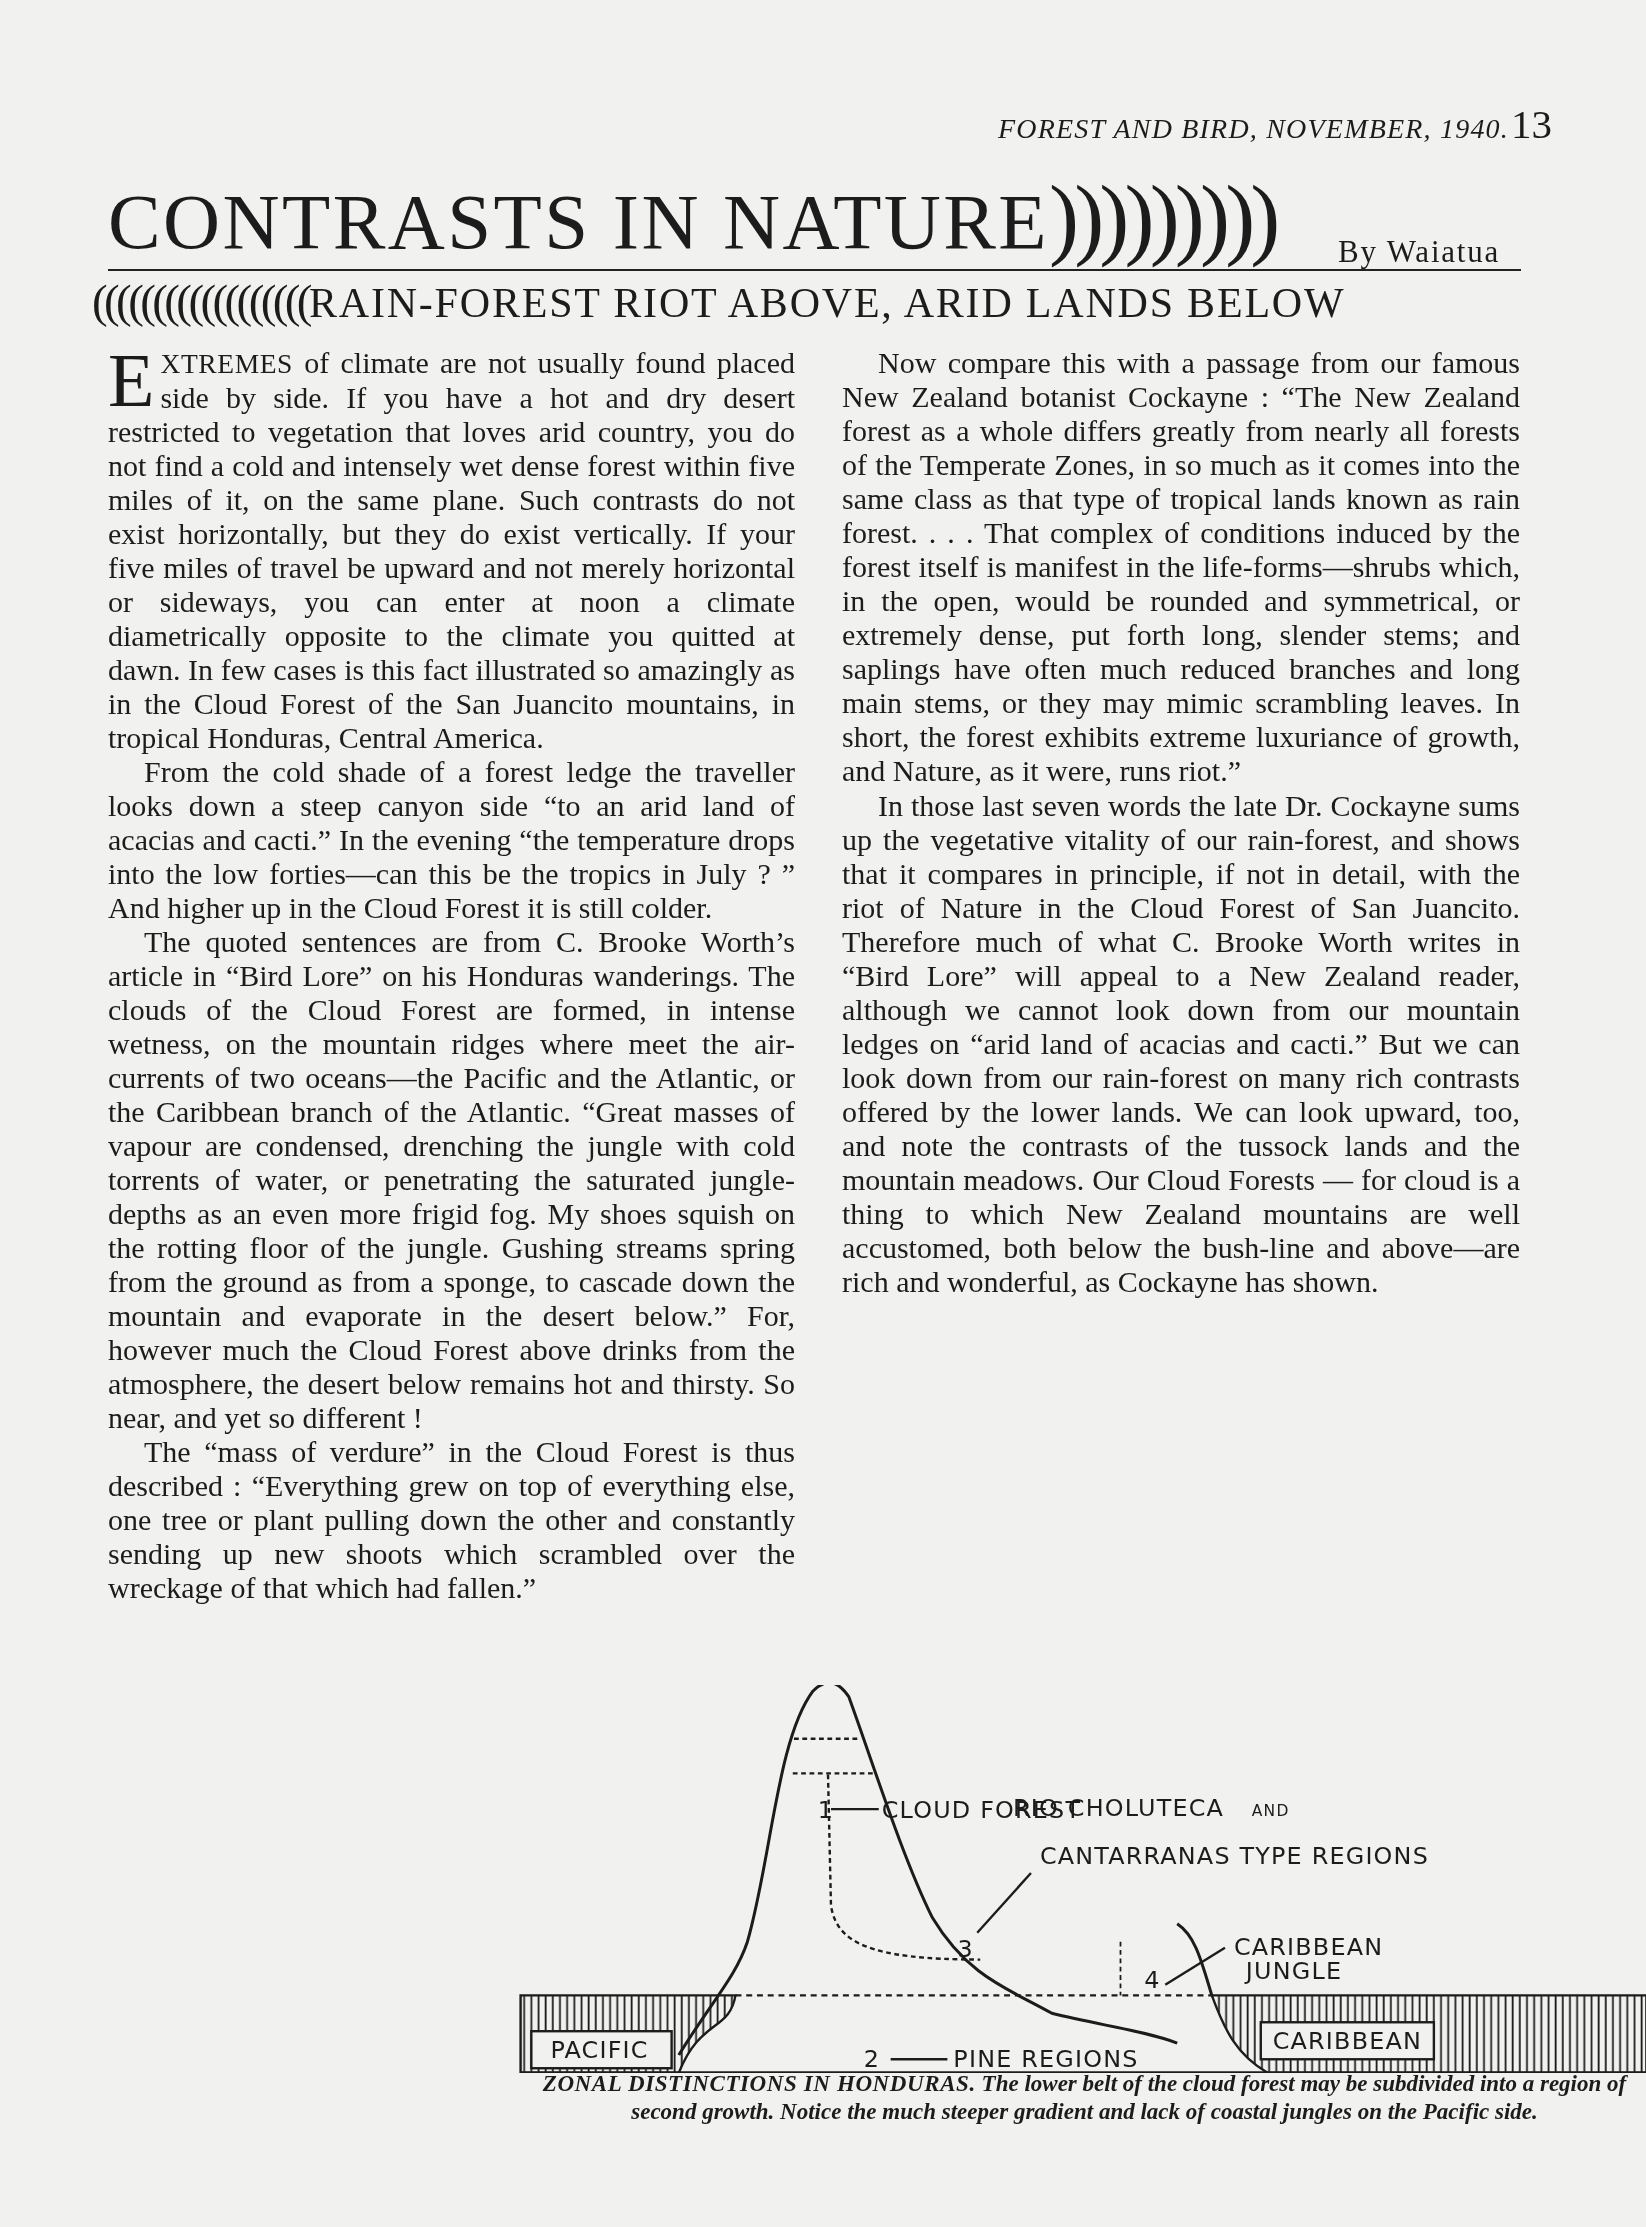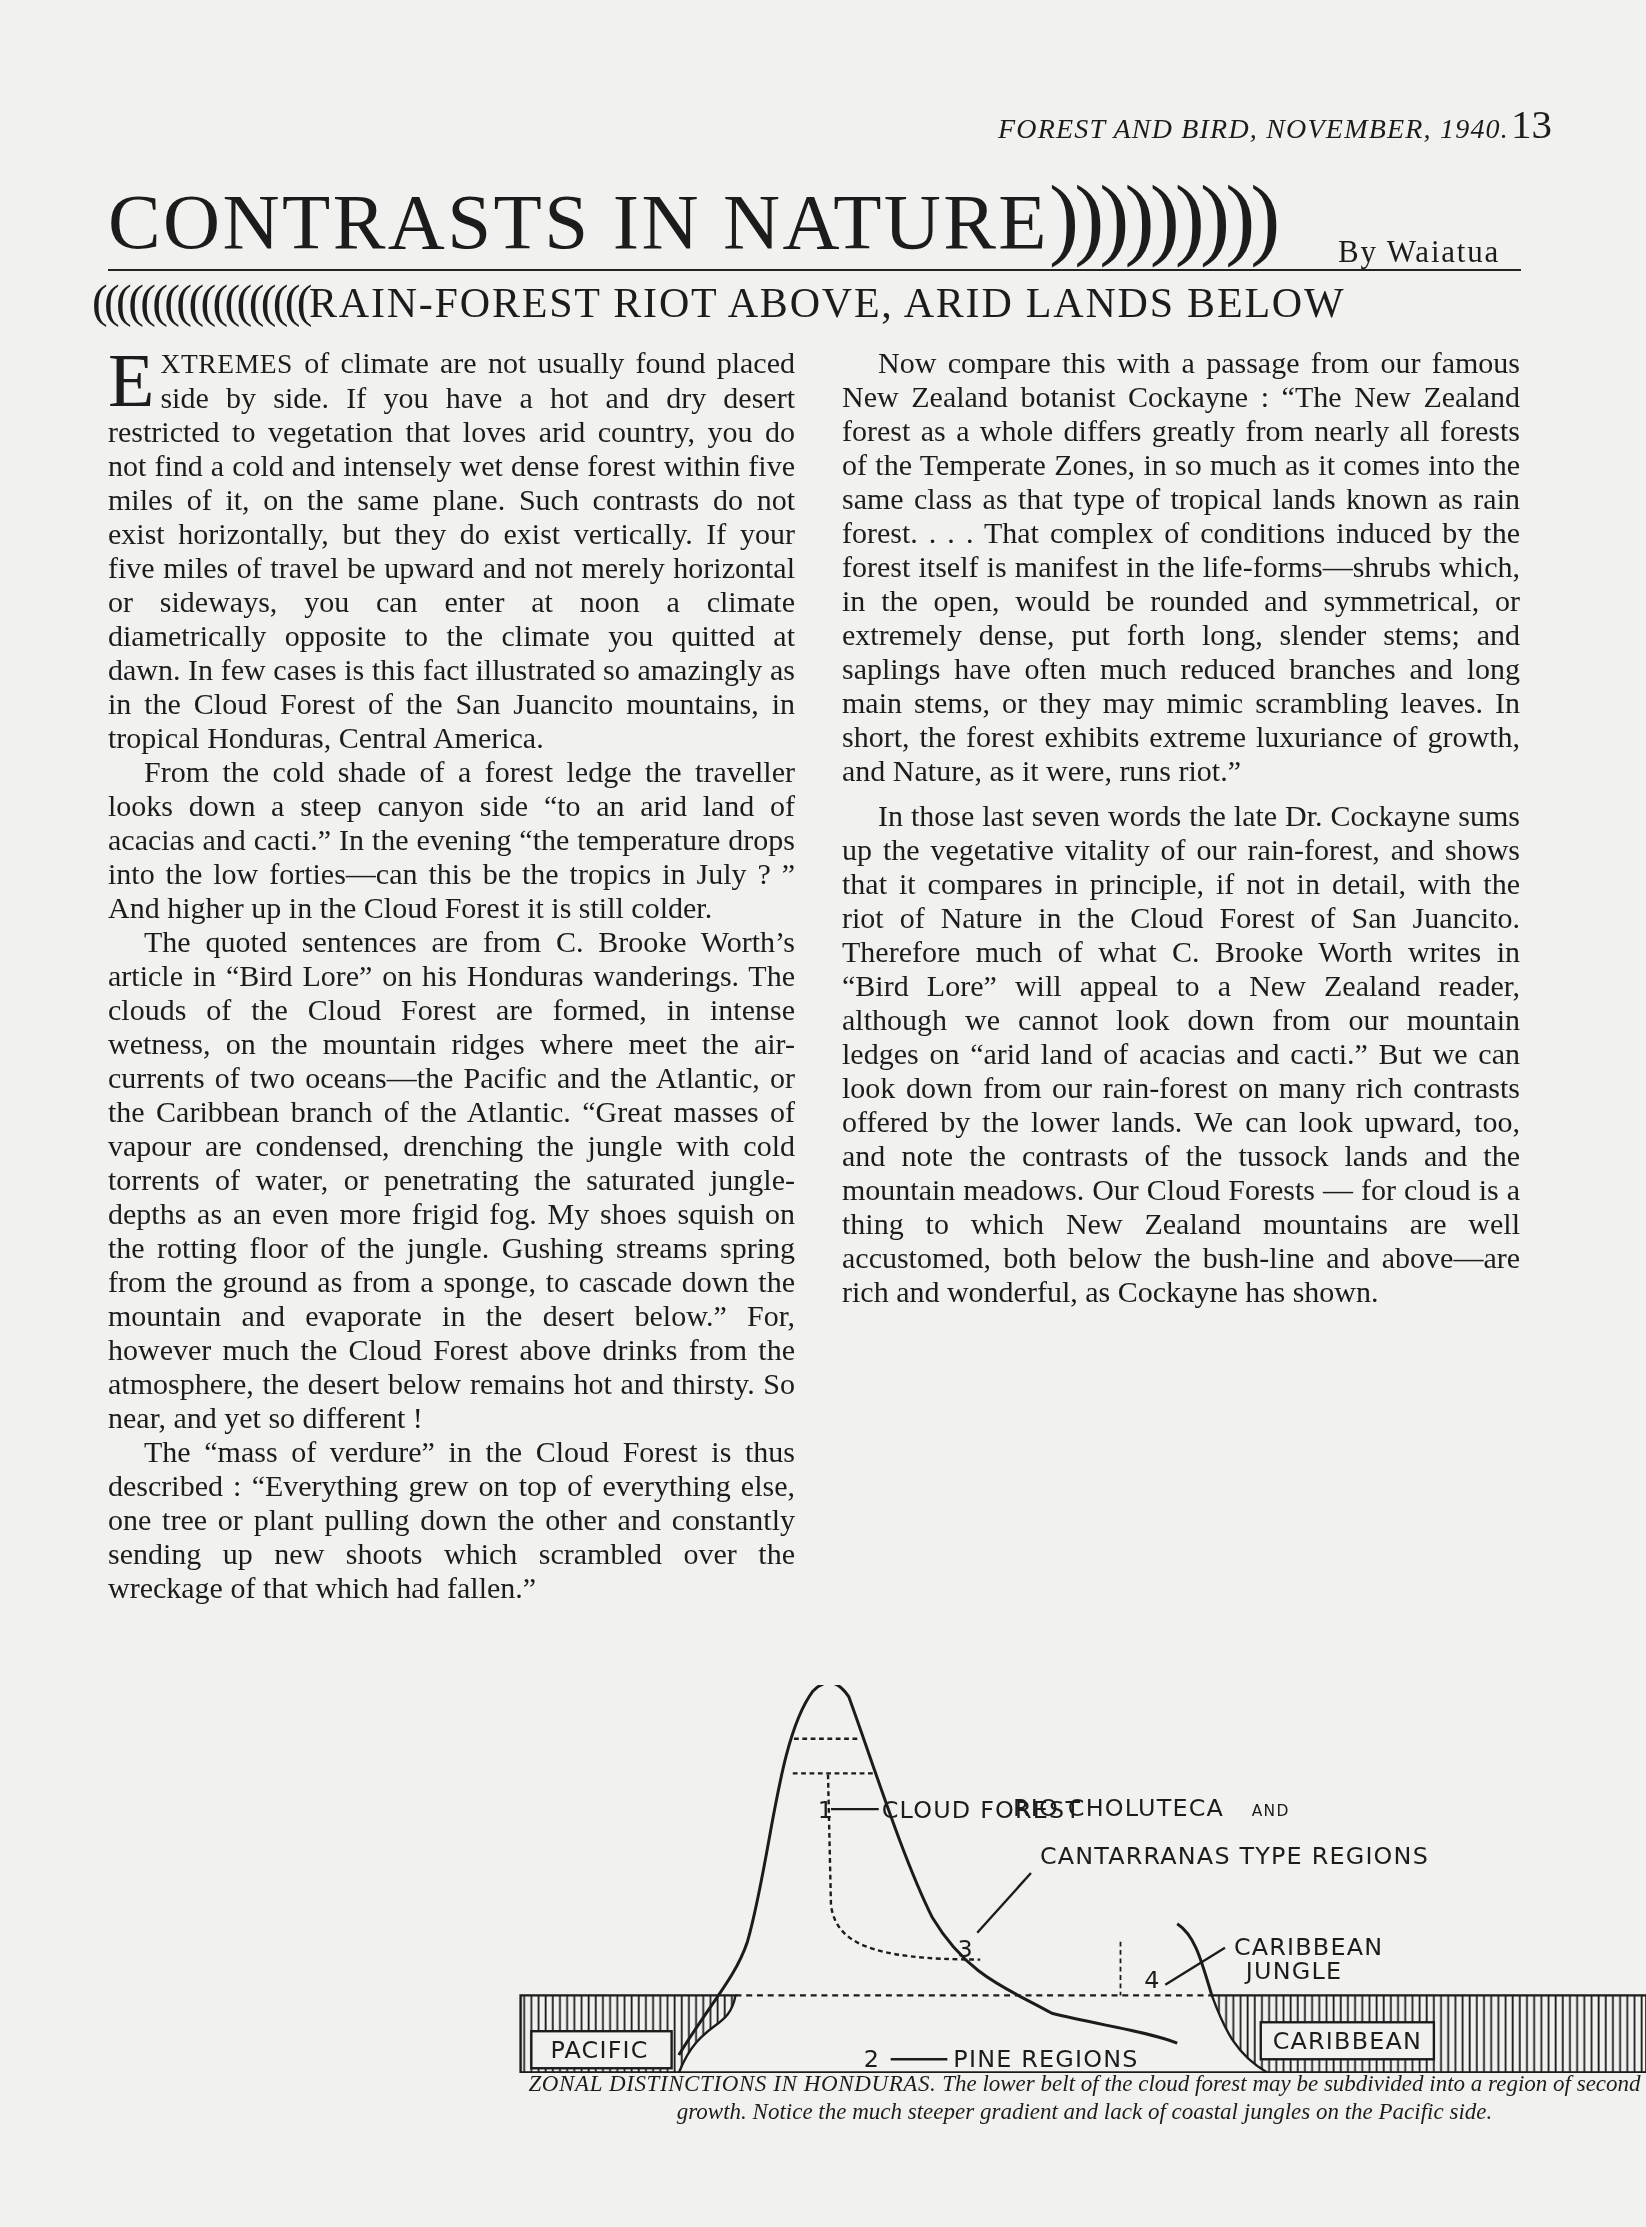--- a/index.html
+++ b/index.html
@@ -40,38 +40,38 @@
   .subtitle .parens { letter-spacing: -3.6px; font-size: 47px; }
   .col {
     position: absolute; top: 346px;
     font-size: 30px; line-height: 34px;
     text-align: justify;
   }
   .col-left { left: 108px; width: 687px; }
   .col-right { left: 842px; width: 678px; }
   .col p { margin: 0; text-indent: 36px; }
   .col p.first { text-indent: 0; }
-  .col p.gap { margin-top: 11px; }
+  .col p.gap { margin-top: 1px; }
   .dropcap {
     float: left; font-size: 76px; line-height: 60px;
     margin: 3.6px 6px 0 0;
   }
   .smallcaps { font-size: 27.5px; letter-spacing: 0.6px; }
   .figure {
     position: absolute; left: 514px; top: 1685px; width: 1133px; height: 388px;
   }
   .figure svg { width: 100%; height: 100%; }
   .fig-label {
     font-family: "DejaVu Sans", sans-serif; font-size: 40px; fill: #1c1c1c;
     letter-spacing: 2px;
   }
   .fig-num { font-family: "DejaVu Sans", sans-serif; font-size: 40px; fill: #1c1c1c; }
   .caption {
     position: absolute; left: 526px; top: 2070px; width: 1117px;
-    font-style: italic; font-weight: normal; font-size: 23px; line-height: 27.5px;
+    font-style: italic; font-weight: bold; font-size: 23px; line-height: 27.5px;
     text-align: center;
   }
   .caption .cap-head { letter-spacing: 0.6px; }
 </style>
 </head>
 <body>
 
 <div class="running-head">FOREST AND BIRD, NOVEMBER, 1940.</div>
 <div class="page-number">13</div>
 

